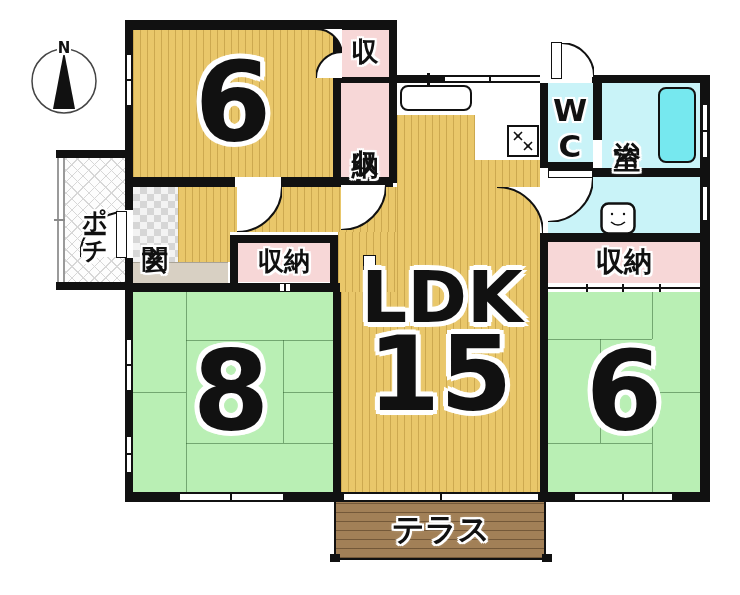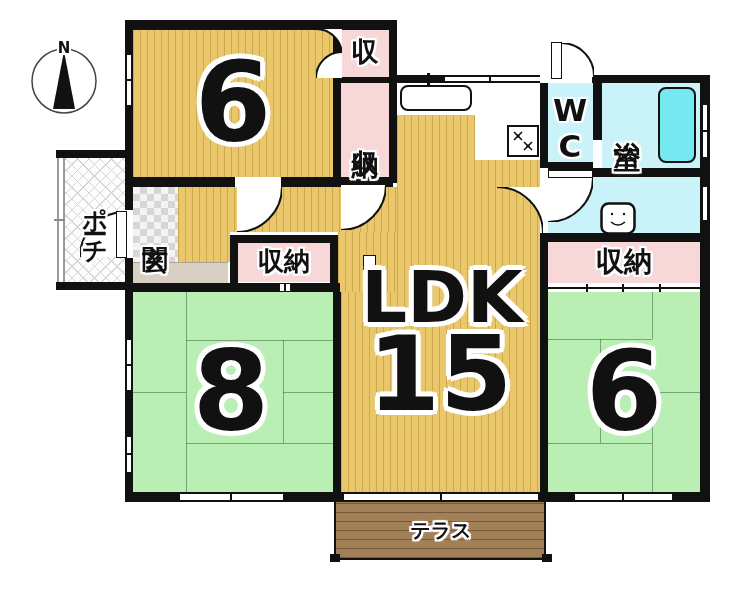--- a/index.html
+++ b/index.html
@@ -210,14 +210,14 @@
   <span class="lab big" style="left:442px;top:297px;font-size:72px;">LDK</span>
   <span class="lab big" style="left:440px;top:374px;font-size:104px;">15</span>
   <span class="lab vert" style="left:156px;top:227px;font-size:26px;">玄関</span>
   <span class="lab vert" style="left:95px;top:221px;font-size:25px;">ポーチ</span>
   <span class="lab vert" style="left:570px;top:128px;font-size:31px;letter-spacing:0;">WC</span>
   <span class="lab vert" style="left:627px;top:122px;font-size:27px;">浴室</span>
   <span class="lab" style="left:365px;top:52px;font-size:27px;">収</span>
   <span class="lab vert" style="left:365px;top:130px;font-size:27px;">収納</span>
   <span class="lab" style="left:284px;top:261px;font-size:26px;">収納</span>
   <span class="lab" style="left:624px;top:262px;font-size:28px;">収納</span>
-  <span class="lab" style="left:441px;top:530px;font-size:20px;">テラス</span>
+  <span class="lab" style="left:441px;top:530px;font-size:32px;">テラス</span>
 </div>
 
 </body></html>

